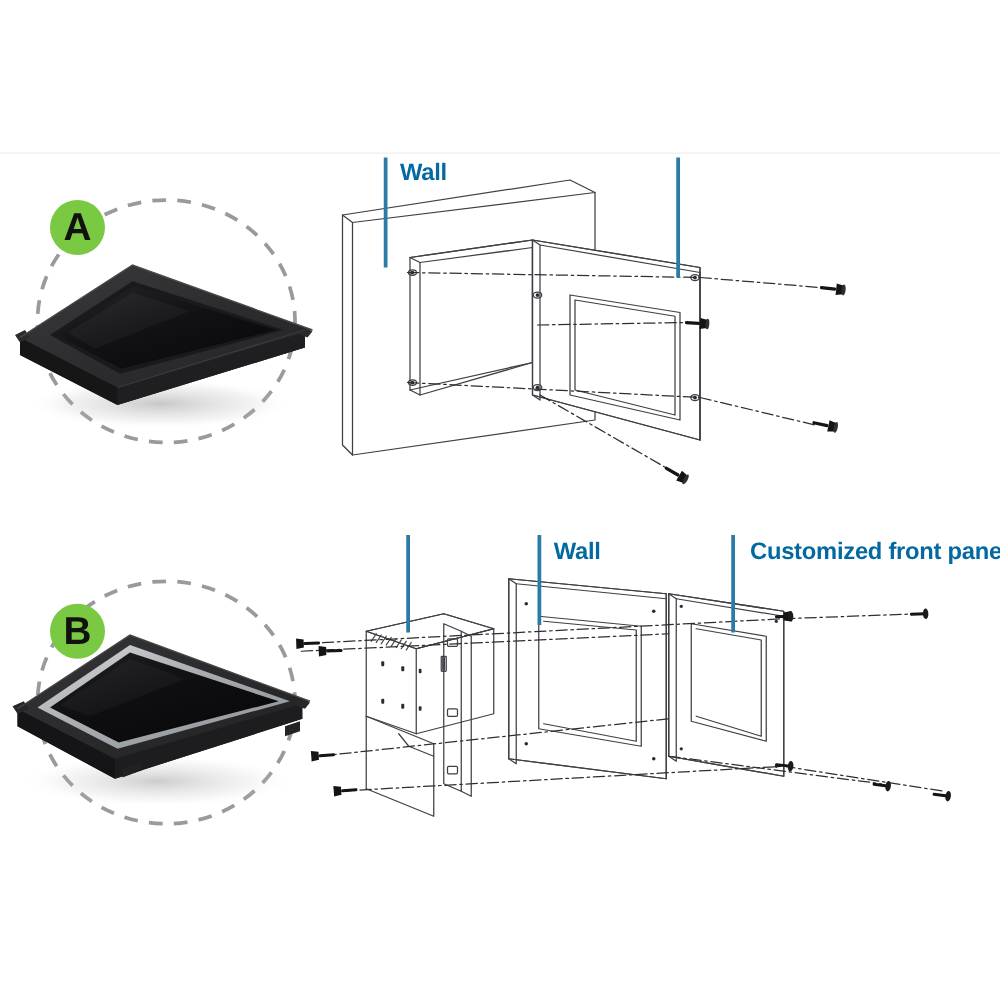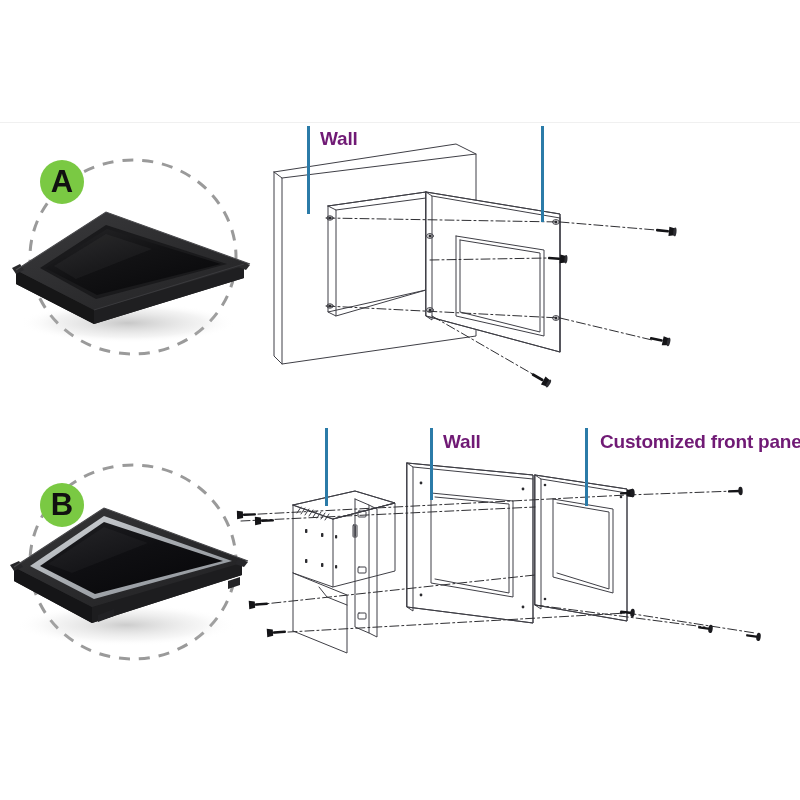--- a/index.html
+++ b/index.html
@@ -26,21 +26,21 @@
   .badge span{display:block;transform:translateY(-1px);}
 
   
   .dashring{position:absolute;z-index:5;}
 
   
   .photo{position:absolute;z-index:10;}
 
   
   .lbl{
-    position:absolute;font-weight:bold;color:#701a75;
+    position:absolute;font-weight:bold;color:#0369a1;
     font-family:"Liberation Sans", sans-serif;
     white-space:nowrap;z-index:35;letter-spacing:-0.2px;
   }
   .leader{position:absolute;width:3px;z-index:34;}
 
   
   .cad{position:absolute;z-index:20;}
   .cad line,.cad path,.cad polygon,.cad polyline,.cad rect{
     vector-effect:non-scaling-stroke;
   }

